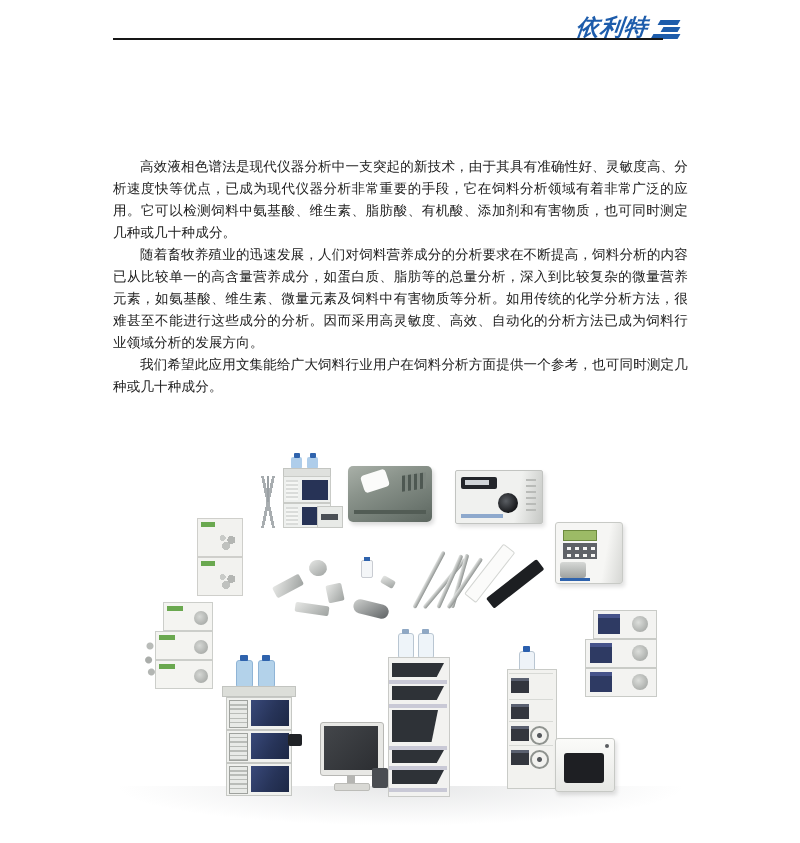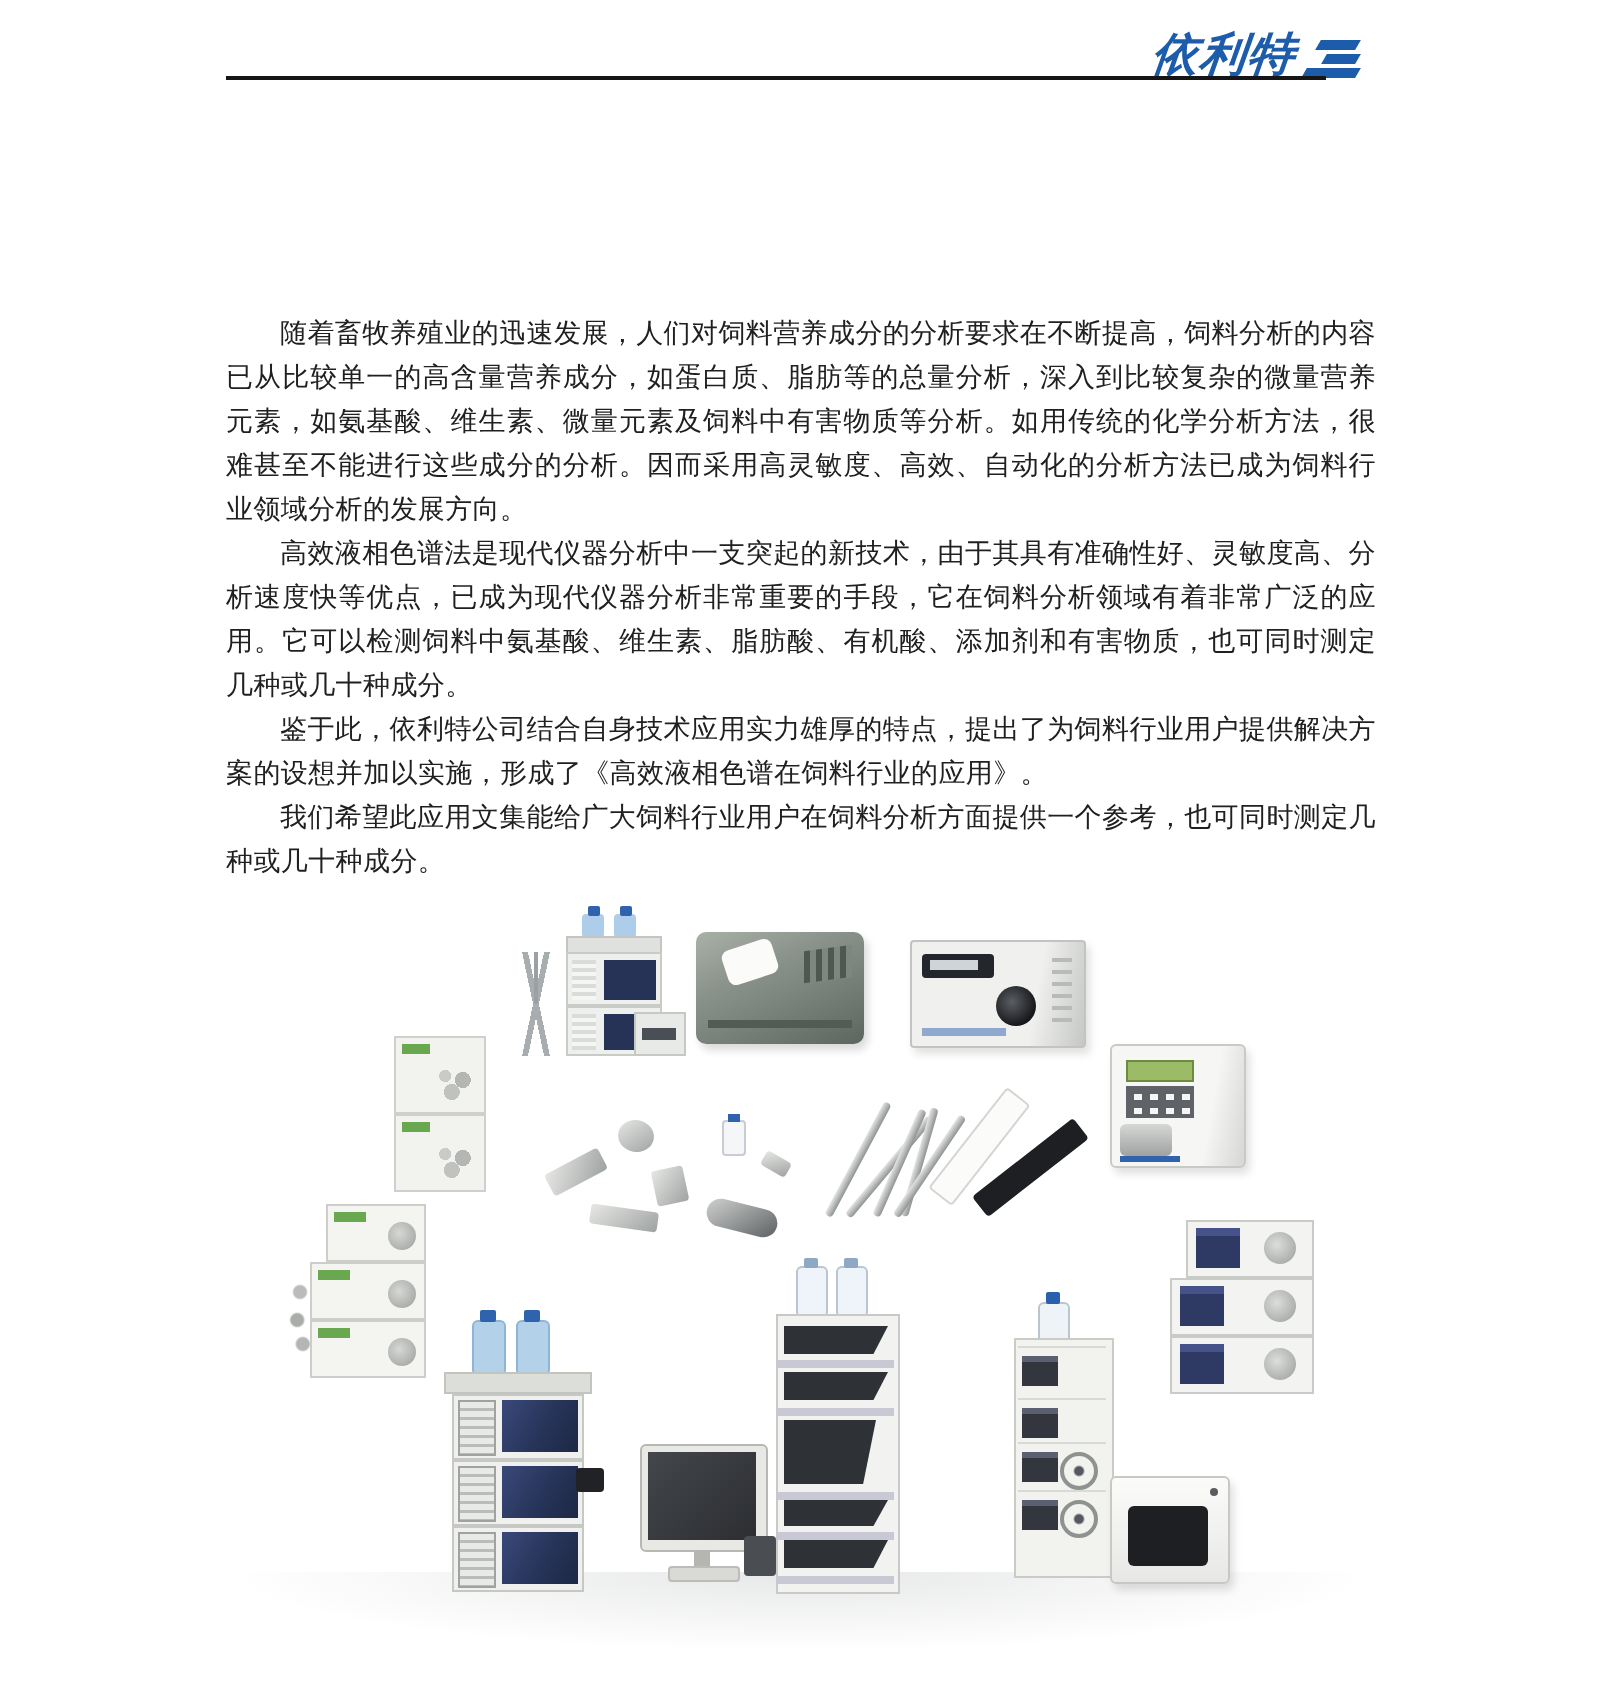--- a/index.html
+++ b/index.html
@@ -208,23 +208,22 @@
     <span class="logo-bars">
         <i></i>
         <i></i>
         <i></i>
       </span>
   </div>
   <div class="header-rule"></div>
 
 
   <div class="body-text">
+    <p>高效液相色谱法是现代仪器分析中一支突起的新技术，由于其具有准确性好、灵敏度高、分析速度快等优点，已成为现代仪器分析非常重要的手段，它在饲料分析领域有着非常广泛的应用。它可以检测饲料中氨基酸、维生素、脂肪酸、有机酸、添加剂和有害物质，也可同时测定几种或几十种成分。</p>
     <p>随着畜牧养殖业的迅速发展，人们对饲料营养成分的分析要求在不断提高，饲料分析的内容已从比较单一的高含量营养成分，如蛋白质、脂肪等的总量分析，深入到比较复杂的微量营养元素，如氨基酸、维生素、微量元素及饲料中有害物质等分析。如用传统的化学分析方法，很难甚至不能进行这些成分的分析。因而采用高灵敏度、高效、自动化的分析方法已成为饲料行业领域分析的发展方向。</p>
-    <p>高效液相色谱法是现代仪器分析中一支突起的新技术，由于其具有准确性好、灵敏度高、分析速度快等优点，已成为现代仪器分析非常重要的手段，它在饲料分析领域有着非常广泛的应用。它可以检测饲料中氨基酸、维生素、脂肪酸、有机酸、添加剂和有害物质，也可同时测定几种或几十种成分。</p>
-    <p>鉴于此，依利特公司结合自身技术应用实力雄厚的特点，提出了为饲料行业用户提供解决方案的设想并加以实施，形成了《高效液相色谱在饲料行业的应用》。</p>
     <p>我们希望此应用文集能给广大饲料行业用户在饲料分析方面提供一个参考，也可同时测定几种或几十种成分。</p>
   </div>
 
   <div class="collage">
     <div class="floor"></div>
 
     <div class="inst i1">
       <div class="part tripod"></div>
       <div class="part bottle b1"></div>
       <div class="part bottle b2"></div>

